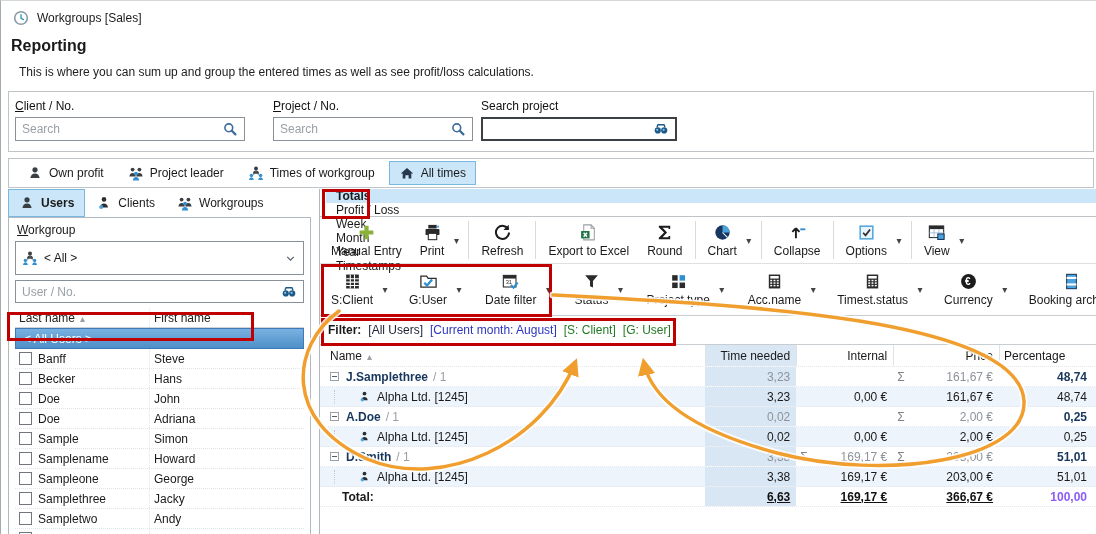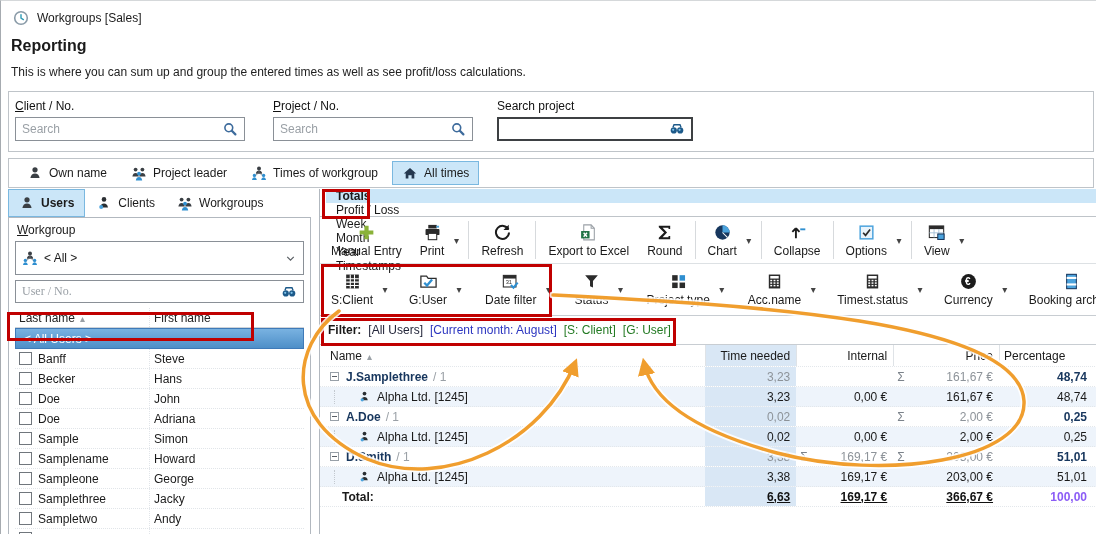--- a/index.html
+++ b/index.html
@@ -8,21 +8,21 @@
             border-left: 1px solid #a6abb0; border-top: 1px solid #d5d8da; font-size: 12px; color: #1a1a1a; }
 
   
   .titlebar { position: absolute; left: 12px; top: 9px; display: flex; align-items: center; gap: 8px; }
   .ic16 { width: 16px; height: 16px; display: inline-block; flex: 0 0 auto; }
   .ic18 { width: 19px; height: 19px; display: inline-block; flex: 0 0 auto; }
   .ic13 { width: 13px; height: 13px; display: inline-block; flex: 0 0 auto; }
   .ic16 svg, .ic18 svg, .ic13 svg { width: 100%; height: 100%; display: block; }
 
   .page-heading { position: absolute; left: 10px; top: 36px; font-size: 16px; font-weight: bold; }
-  .page-desc { position: absolute; left: 10px; top: 64px; font-size: 12px; color: #222; }
+  .page-desc { position: absolute; left: 18px; top: 64px; font-size: 12px; color: #222; }
 
   
   .search-panel { position: absolute; left: 7px; top: 90px; width: 1086px; height: 61px;
                   border: 1px solid #bfc4c9; background: #fff; }
   .sfield { position: absolute; top: 7px; }
   .sfield .flabel { display: block; margin-bottom: 4px; color: #111; }
   .ufirst::first-letter { text-decoration: underline; }
   .sinput { position: relative; display: flex; align-items: center; border: 1px solid #8a9097; background: #fff; height: 24px; padding: 0 6px; }
   .sinput input { border: none; outline: none; flex: 1; font: inherit; color: #222; min-width: 0; background: transparent; }
   .sinput input::placeholder { color: #9aa0a6; }
@@ -36,21 +36,21 @@
 
   
   .sidebar { position: absolute; left: 7px; top: 188px; width: 303px; height: 347px; }
   .side-tabs { display: flex; height: 28px; align-items: stretch; }
   .side-tab { display: flex; align-items: center; gap: 6px; padding: 0 10px; border: 1px solid transparent; }
   .side-tab.active { background: #cbe6f8; border: 1px solid #7ab8e0; font-weight: bold; }
   .side-body { border: 1px solid #b2b8bf; height: 319px; padding: 4px 6px 0 6px; background: #fff; }
   .wg-label { height: 15px; margin: 1px 0 3px 2px; }
   .wg-select { display: flex; align-items: center; gap: 6px; height: 23px; border: 1px solid #8a9097; padding: 16px 6px; background: #fff; }
   .wg-select .val { flex: 1; }
-  .user-search { margin-top: 5px; height: 23px; font-family: Liberation Serif, serif; }
+  .user-search { margin-top: 5px; height: 23px; }
   .side-table { margin-top: 5px; }
   .strow { display: flex; height: 20px; align-items: center; border-bottom: 1px dotted #e1e5e9; }
   .sthead { height: 20px; font-weight: normal; border-bottom: 1px solid #cfd4d9; color: #222; }
   .stc-last { width: 134px; display: flex; align-items: center; gap: 6px; padding-left: 4px; }
   .stc-first { width: 92px; padding-left: 4px; border-left: 1px dotted #e1e5e9; align-self: stretch; display: flex; align-items: center; }
   .sort-asc::after { content: "▴"; color: #9aa0a6; font-size: 10px; margin-left: 5px; }
   .allusers-row { height: 21px; background: linear-gradient(#79b2e1, #4e8fc8); border: 1px solid #3f7ab8;
                   color: #fff; font-weight: normal; display: flex; align-items: center; padding-left: 8px; }
   .cb { width: 13px; height: 13px; border: 1px solid #70767c; background: #fff; display: inline-block; flex: 0 0 auto; }
 
@@ -141,21 +141,21 @@
       <div class="sinput">
         <input type="text" placeholder="Search" style="">
         <span class="ic16">
             <svg viewBox="0 0 16 16">
               <circle cx="6.8" cy="6.8" r="3.9" fill="none" stroke="#3d6b9c" stroke-width="1.6"></circle>
               <path d="M9.8 9.8l3.6 3.6" stroke="#3d6b9c" stroke-width="2.2" stroke-linecap="round"></path>
             </svg>
           </span>
       </div>
     </div>
-    <div class="sfield" style="left:488px; width:196px;">
+    <div class="sfield" style="left:472px; width:196px;">
       <span class="flabel">Search project</span>
       <div class="sinput focused">
         <input type="text" value="" style="">
         <span class="ic16">
             <svg viewBox="0 0 16 16">
               <path d="M4 6.2l1-2.4h6l1 2.4" fill="none" stroke="#1d5a8a" stroke-width="1.4"></path>
               <circle cx="4.8" cy="9.4" r="3.1" fill="#1d5a8a"></circle>
               <circle cx="11.2" cy="9.4" r="3.1" fill="#1d5a8a"></circle>
               <circle cx="4.2" cy="8.8" r="1.1" fill="#7fc3ea"></circle>
               <circle cx="10.6" cy="8.8" r="1.1" fill="#7fc3ea"></circle>
@@ -166,21 +166,21 @@
   </div>
 
   <div class="scope-panel">
     <div class="scope-tab">
       <span class="ic16">
           <svg viewBox="0 0 16 16">
             <circle cx="8" cy="4.8" r="2.6" fill="#3a3f44"></circle>
             <path d="M3.4 13c.5-3 2.3-4.4 4.6-4.4s4.1 1.4 4.6 4.4z" fill="#3a3f44"></path>
           </svg>
         </span>
-      <span>Own name</span>
+      <span>Own profit</span>
     </div>
     <div class="scope-tab">
       <span class="ic16">
           <svg viewBox="0 0 16 16">
             <circle cx="4.6" cy="4.6" r="1.9" fill="#3a3f44"></circle>
             <circle cx="11.4" cy="4.6" r="1.9" fill="#3a3f44"></circle>
             <path d="M1.4 11.4c.3-2.3 1.6-3.4 3.2-3.4s2.9 1.1 3.2 3.4z" fill="#3a3f44"></path>
             <path d="M8.2 11.4c.3-2.3 1.6-3.4 3.2-3.4s2.9 1.1 3.2 3.4z" fill="#3a3f44"></path>
             <circle cx="8" cy="8.6" r="1.9" fill="#2f8fd0"></circle>
             <path d="M4.8 15.4c.3-2.3 1.6-3.4 3.2-3.4s2.9 1.1 3.2 3.4z" fill="#2f8fd0"></path>

